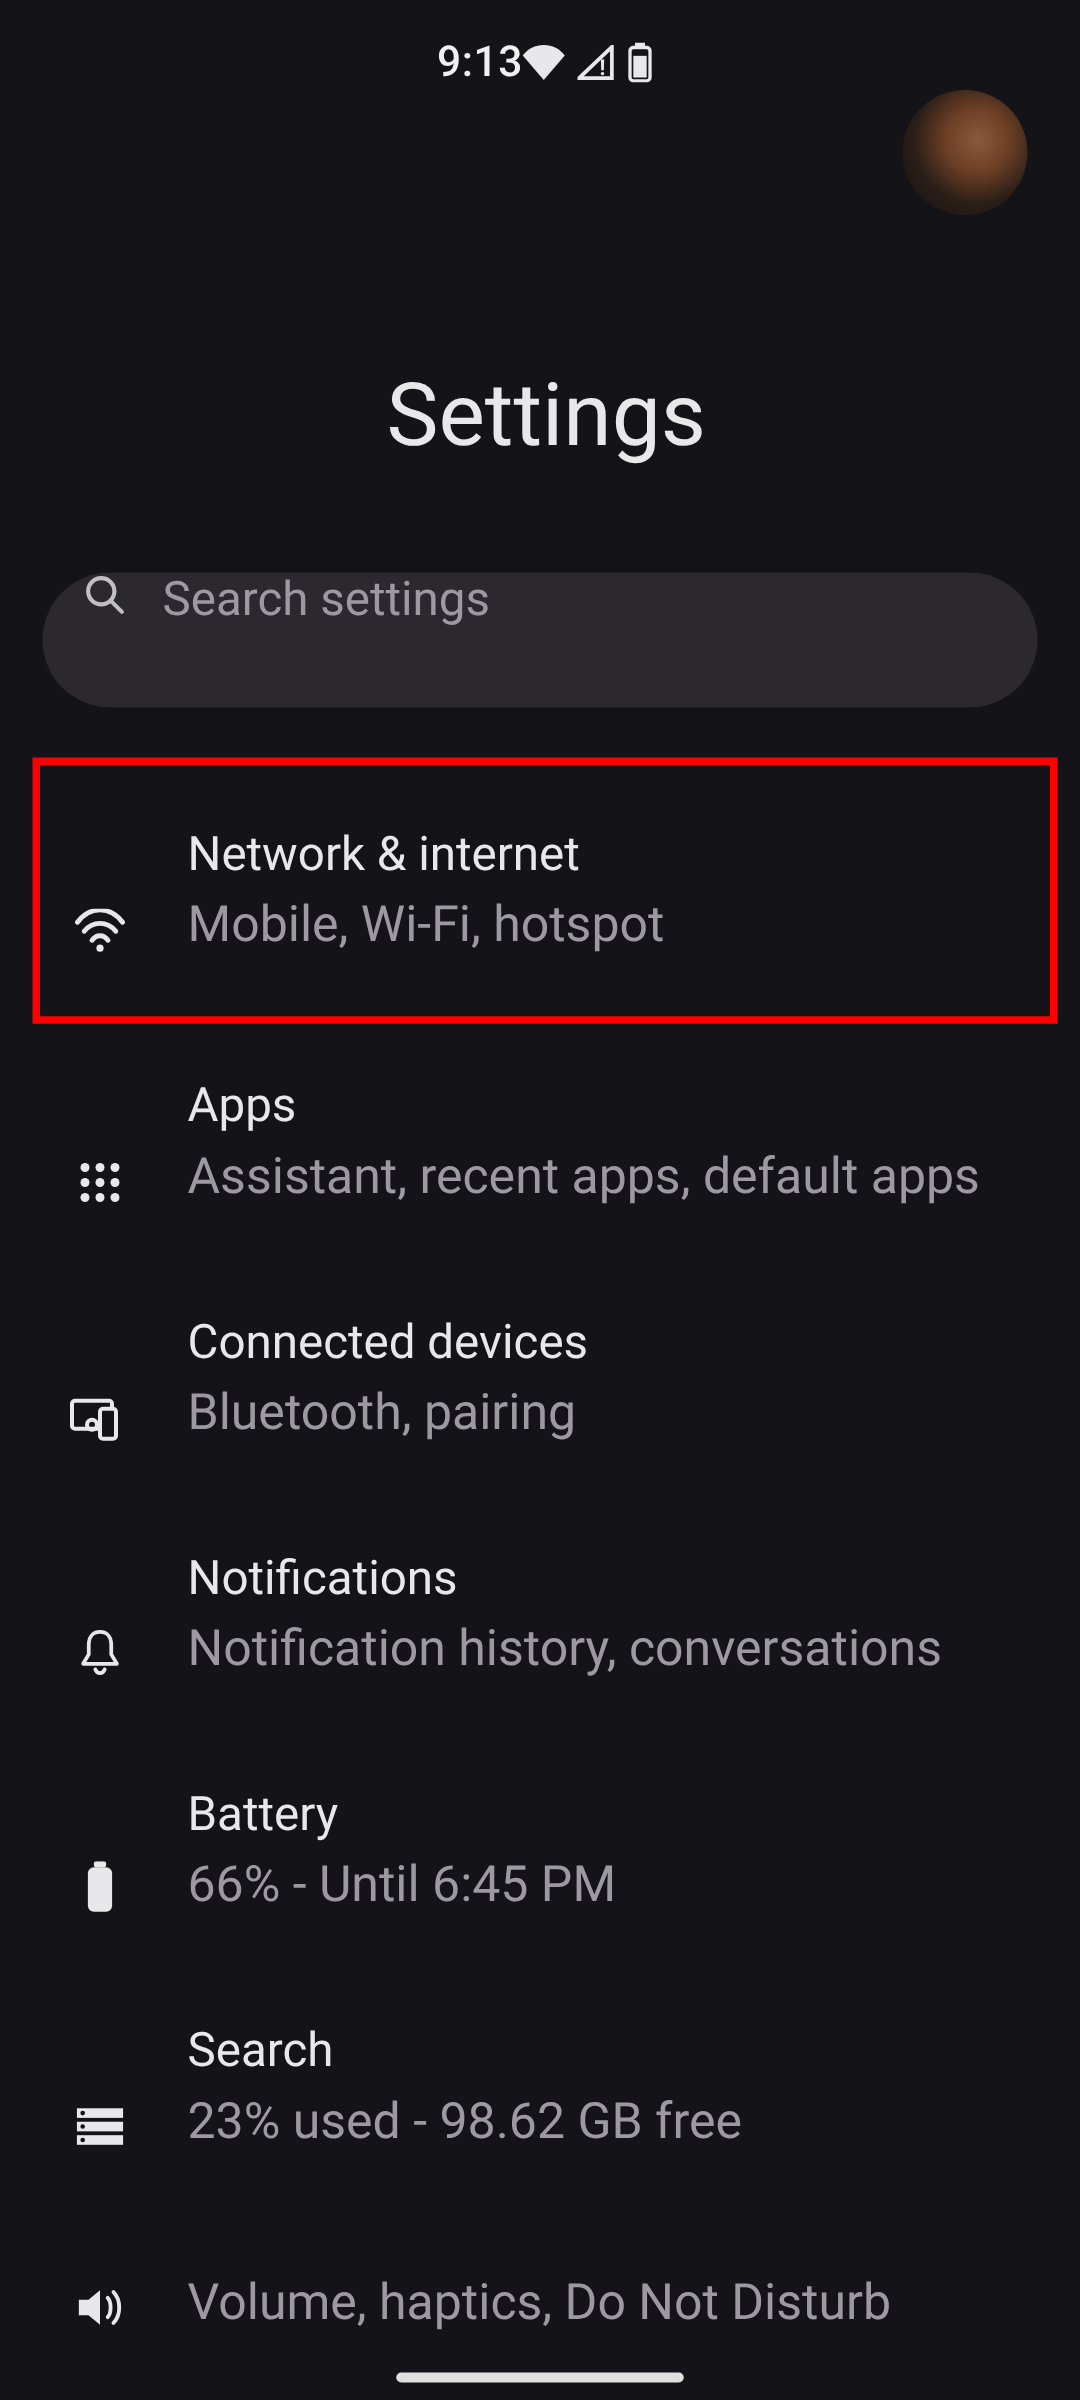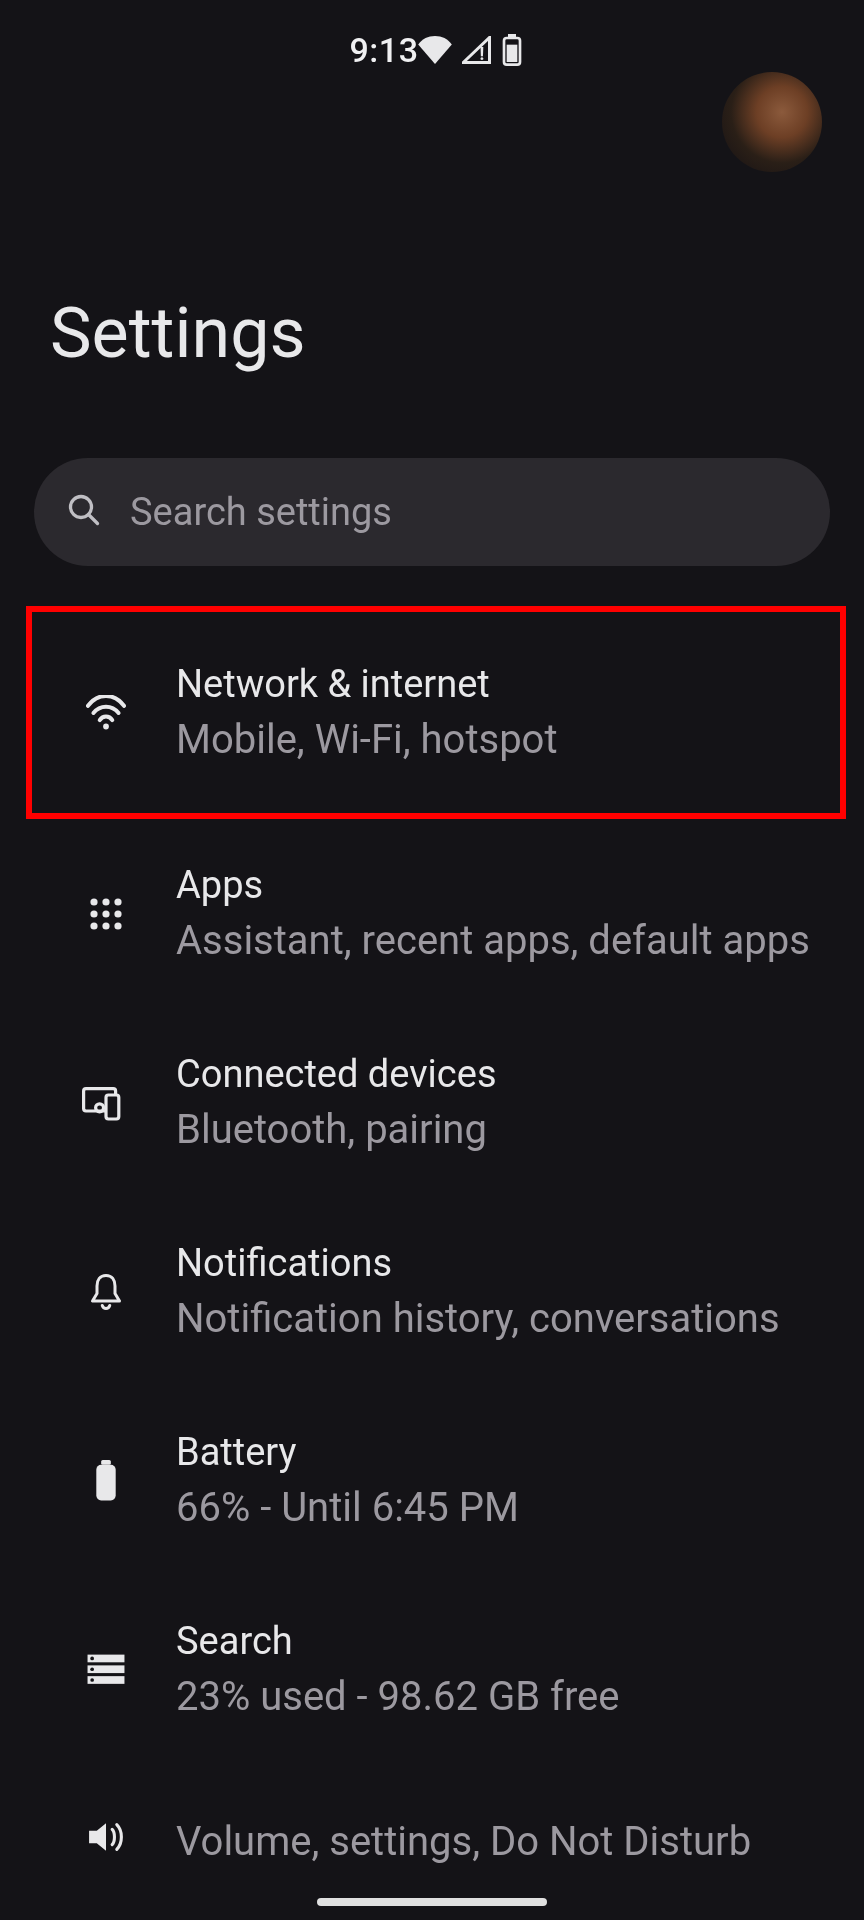--- a/index.html
+++ b/index.html
@@ -37,20 +37,21 @@
     display: flex;
     align-items: center;
     gap: 10px;
   }
   .status-icons svg { display: block; }
 
   
   .header-area {
     padding: 120px 40px 40px 50px;
     position: relative;
+    text-align: center;
   }
   .avatar {
     position: absolute;
     top: 0px;
     right: 42px;
     width: 100px;
     height: 100px;
     border-radius: 50%;
     background: radial-gradient(circle at 60% 40%, #8b5a3c 0%, #6d3f25 30%, #2a1f17 60%, #141014 100%);
     overflow: hidden;
@@ -62,38 +63,38 @@
     margin: 100px 0 0 0;
   }
 
   
   .search-pill {
     margin: 44px 34px 0 34px;
     background: #2b292e;
     border-radius: 60px;
     height: 108px;
     display: flex;
-    align-items: center;
+    align-items: flex-start;
     padding: 0 32px;
     box-sizing: border-box;
   }
   .search-pill .slabel {
     font-size: 38px;
     color: #9c99a0;
     margin-left: 28px;
   }
 
   
   .settings-list {
     margin-top: 40px;
   }
   .setting-item {
     display: flex;
-    align-items: center;
-    padding: 44px 30px 44px 76px;
+    align-items: flex-end;
+    padding: 44px 30px 44px 50px;
     box-sizing: border-box;
     position: relative;
   }
   .setting-icon {
     width: 60px;
     display: flex;
     justify-content: center;
     align-items: center;
     flex: 0 0 60px;
   }
@@ -275,20 +276,20 @@
 
     <div class="setting-item" style="padding-bottom:28px;">
       <div class="setting-icon">
         <svg width="40" height="38" viewBox="0 0 26 24">
           <path fill="#e8e8ea" d="M2 8 L7 8 L13 3 L13 21 L7 16 L2 16 Z"></path>
           <path fill="none" stroke="#e8e8ea" stroke-width="2" stroke-linecap="round" d="M17 7 C19 9 19 15 17 17"></path>
           <path fill="none" stroke="#e8e8ea" stroke-width="2" stroke-linecap="round" d="M20 4 C24 8 24 16 20 20"></path>
         </svg>
       </div>
       <div class="setting-text">
-        <span class="setting-sub">Volume, settings, Do Not Disturb</span>
+        <span class="setting-sub">Volume, haptics, Do Not Disturb</span>
       </div>
     </div>
 
   </div>
 
   <div class="nav-pill"></div>
 </div>
 
 </body></html>

